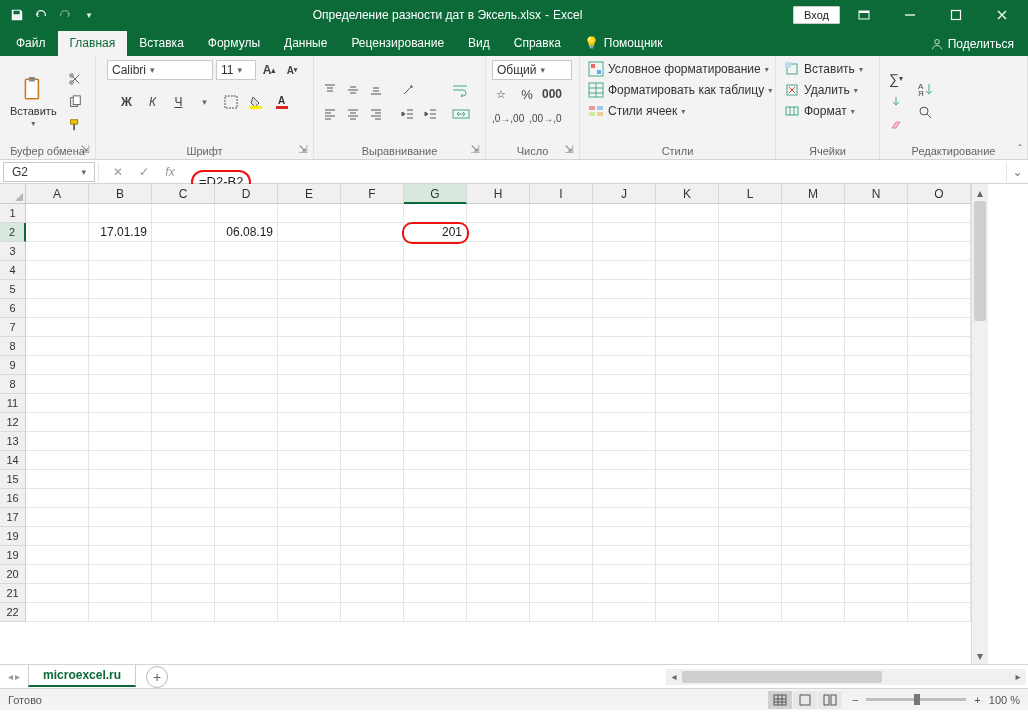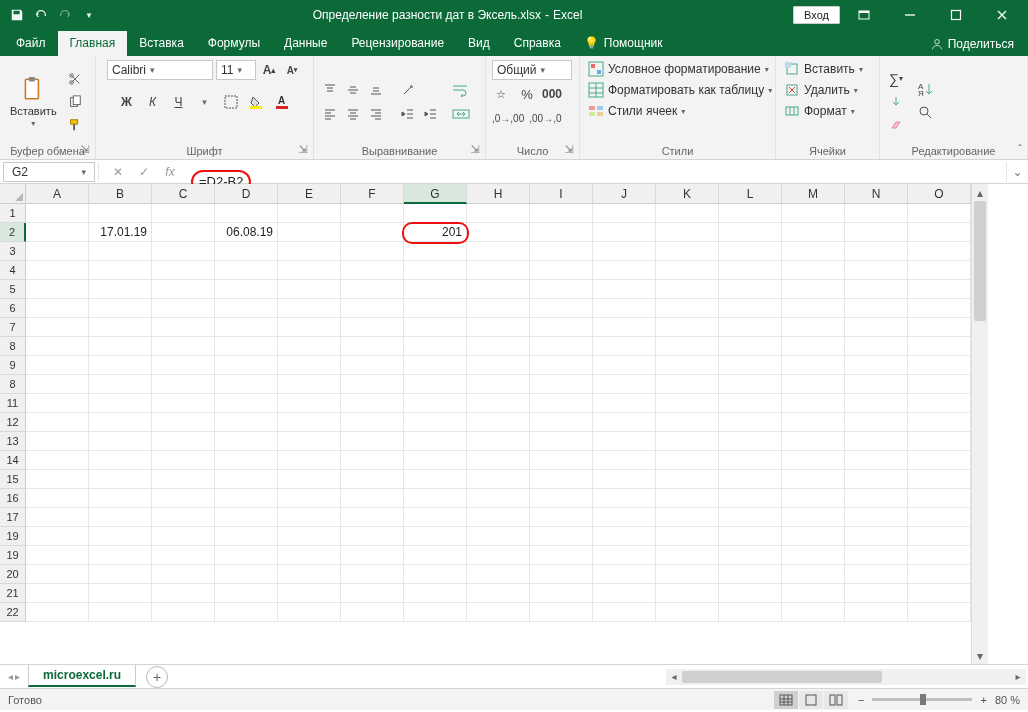--- a/index.html
+++ b/index.html
@@ -948,15 +948,15 @@
           <rect x="8" y="1" width="5" height="10" fill="none" stroke="#555"></rect>
         </svg>
       </span>
   </div>
   <div class="zoom">
     <span>−</span>
     <div class="zoom-slider">
         <div class="th"></div>
       </div>
     <span>+</span>
-    <span>80 %</span>
+    <span>100 %</span>
   </div>
 </div>
 
 </body></html>

